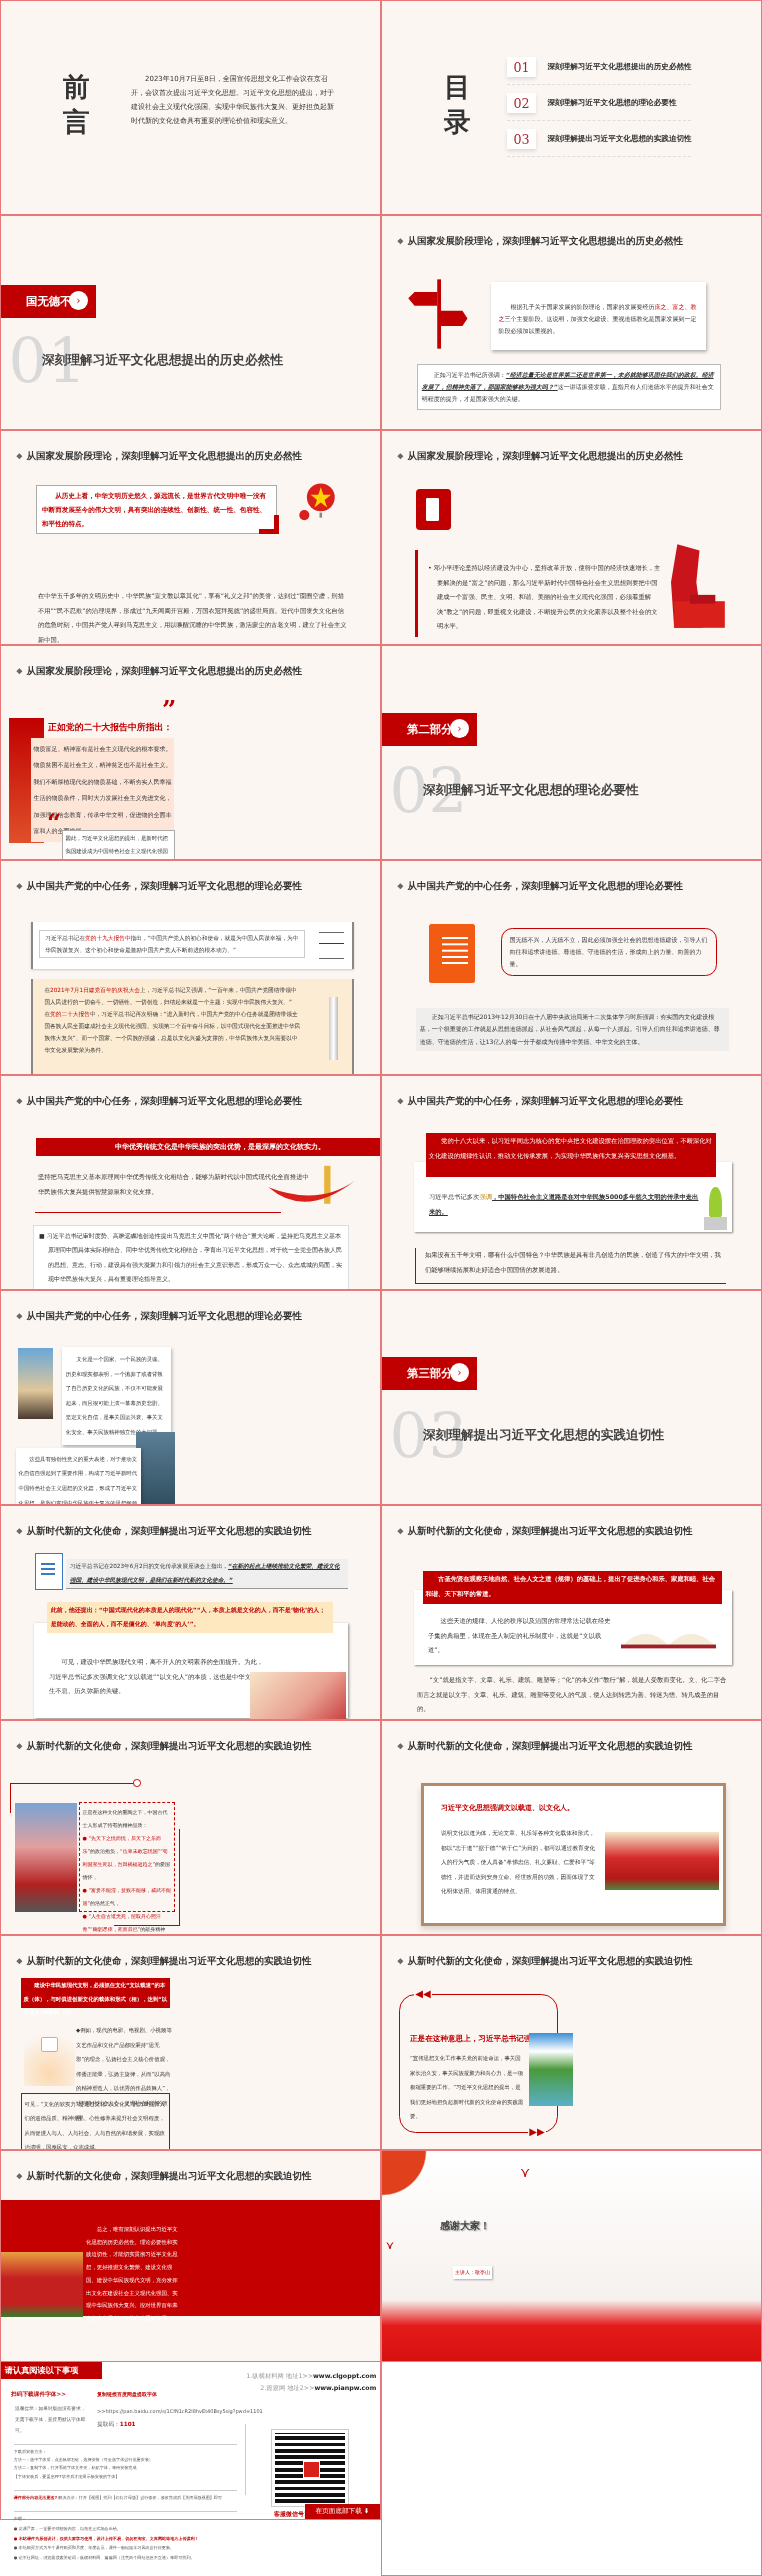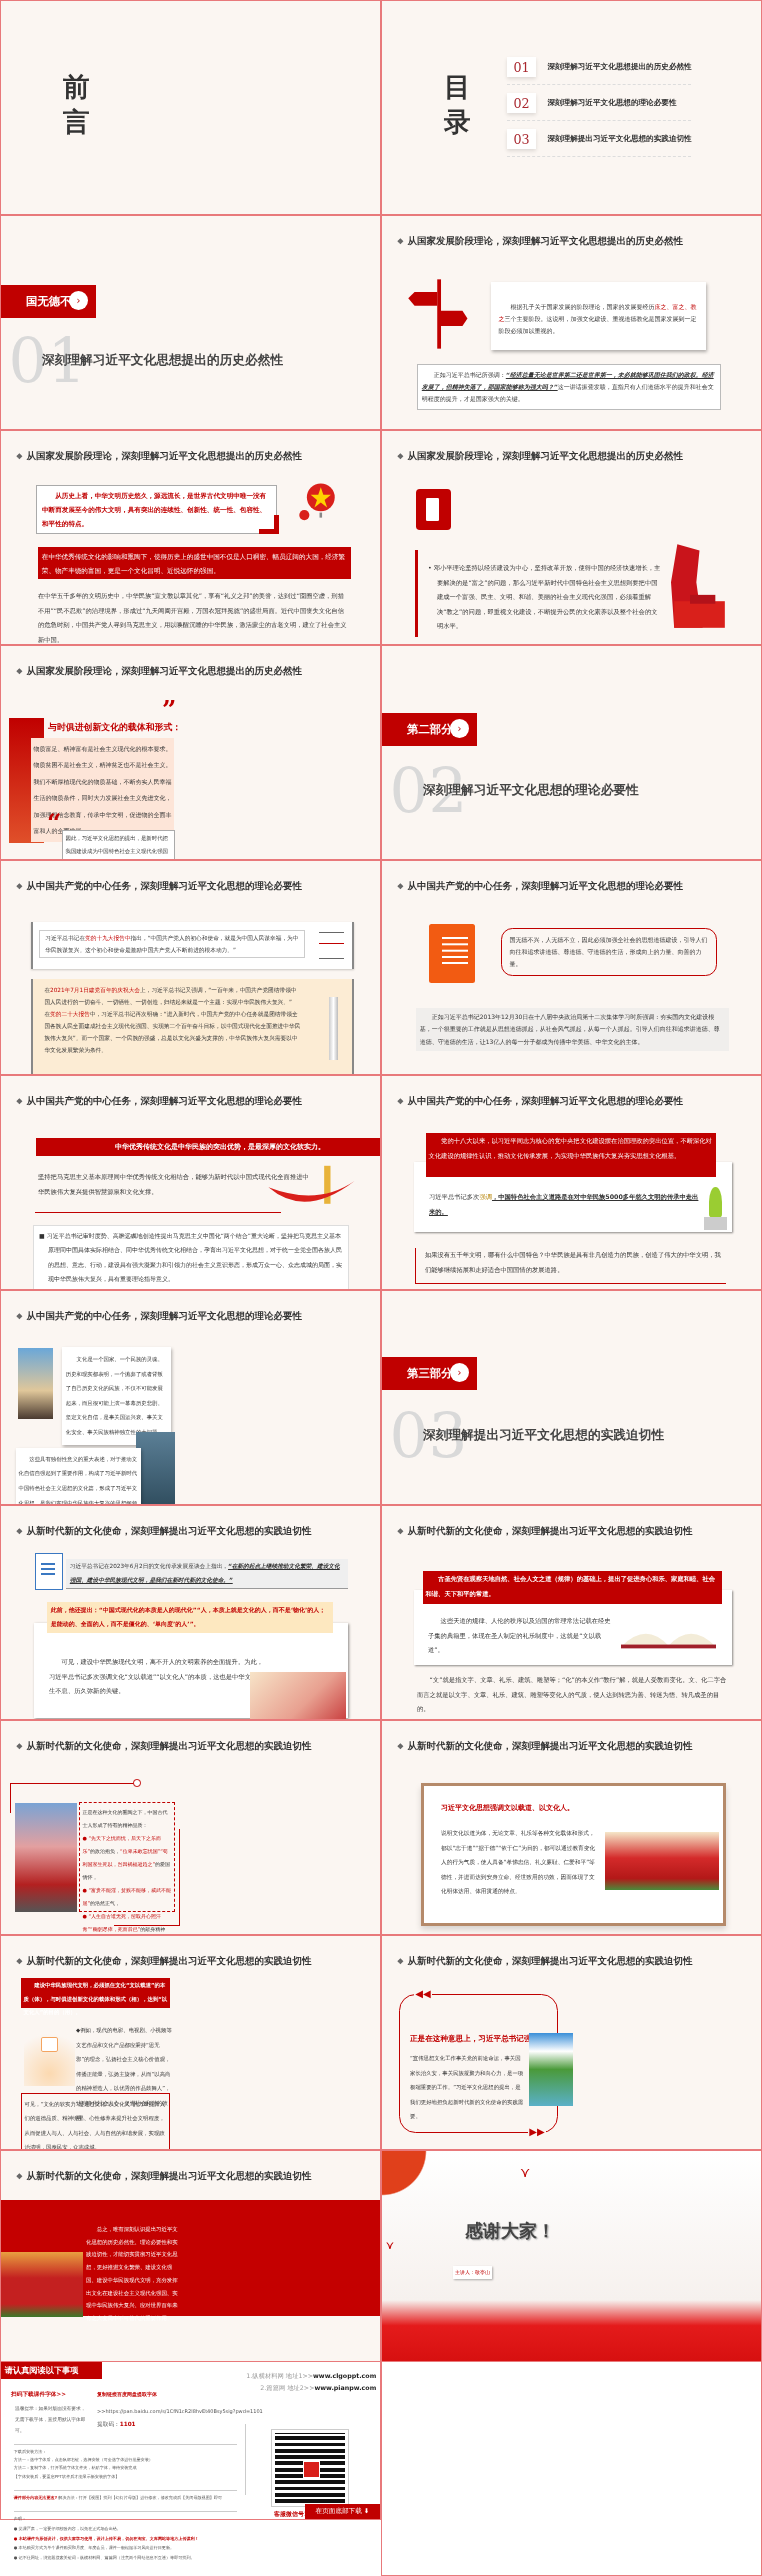--- a/index.html
+++ b/index.html
@@ -35,20 +35,21 @@
 </head>
 <body>
 
 <div class="grid">
 
   <div class="slide">
     <div class="bigv" style="left:62px;top:68px">
       <div>前</div>
       <div>言</div>
     </div>
+    <div class="box p ind" style="left:130px;top:71px;width:206px;font-size:7px;line-height:14px">2023年10月7日至8日，全国宣传思想文化工作会议在京召开，会议首次提出习近平文化思想。习近平文化思想的提出，对于建设社会主义现代化强国、实现中华民族伟大复兴、更好担负起新时代新的文化使命具有重要的理论价值和现实意义。</div>
   </div>
   <div class="slide">
     <div class="bigv" style="left:62px;top:68px">
       <div>目</div>
       <div>录</div>
     </div>
     <div class="toc-item" style="top:56px">
       <div class="toc-num">01</div>
       <div class="toc-lbl">深刻理解习近平文化思想提出的历史必然性</div>
     </div>
@@ -91,42 +92,41 @@
   <div class="slide">
     <div class="h"><span class="dia">❖</span><span>从国家发展阶段理论，深刻理解习近平文化思想提出的历史必然性</span></div>
     <div class="box p ind serif" style="left:35px;top:54px;width:241px;padding:2.5px 5px;border:0.6px solid #aaa;background:#fff;color:#c00000;font-weight:bold;font-size:6.6px;line-height:14px">从历史上看，中华文明历史悠久，源远流长，是世界古代文明中唯一没有中断而发展至今的伟大文明，具有突出的连续性、创新性、统一性、包容性、和平性的特点。</div>
     <div class="box" style="left:258px;top:84px;width:20px;height:19px;border-right:5px solid #c00000;border-bottom:5px solid #c00000"></div>
     <svg class="img" style="left:297px;top:51px" width="38" height="51" viewBox="0 0 60 80">
       <circle cx="36" cy="24" r="22" fill="#d9201b"></circle>
         <polygon points="36,8 40,20 52,20 42,28 46,40 36,32 26,40 30,28 20,20 32,20" fill="#ffd200"></polygon>
       <circle cx="10" cy="52" r="8" fill="#d9201b"></circle>
         <rect x="34" y="48" width="4" height="8" fill="#888"></rect>
     </svg>
-    <div class="box rb" style="left:37px;top:116px;width:313px;height:32px;padding:2.5px 3.8px;font-size:6.6px;line-height:14px">在中华优秀传统文化的影响和熏陶下，使得历史上的盛世中国不仅是人口稠密、幅员辽阔的大国，经济繁荣、物产丰饶的富国，更是一个文化昌明、近悦远怀的强国。</div>
     <div class="box p" style="left:37px;top:158px;width:310px;font-size:6.3px;line-height:14.6px">在中华五千多年的文明历史中，中华民族“宣文教以章其化”，享有“礼义之邦”的美誉，达到过“囹圄空虚，刑措不用”“民不忍欺”的治理境界，形成过“九天阊阖开宫殿，万国衣冠拜冕旒”的盛世局面。近代中国丧失文化自信的危急时刻，中国共产党人寻到马克思主义，用以唤醒沉睡的中华民族，激活蒙尘的古老文明，建立了社会主义新中国。</div>
   </div>
   <div class="slide">
     <div class="h"><span class="dia">❖</span><span>从国家发展阶段理论，深刻理解习近平文化思想提出的历史必然性</span></div>
     <div class="box" style="left:34px;top:58px;width:35px;height:41px;background:#c00000;border-radius:3.8px">
       <div style="position:absolute;left:10px;top:8.9px;width:12.7px;height:23px;background:#fff;border-radius:1.3px"></div>
     </div>
     <div class="box" style="left:33px;top:119px;width:2.5px;height:87px;background:#c00000"></div>
     <div class="box p" style="left:46px;top:130px;width:234px;font-size:6.3px;line-height:14.6px;padding-left:8.9px;text-indent:-8.9px">• <span>邓小平理论坚持以经济建设为中心，坚持改革开放，使得中国的经济快速增长，主要解决的是“富之”的问题，那么习近平新时代中国特色社会主义思想则要把中国建成一个富强、民主、文明、和谐、美丽的社会主义现代化强国，必须着重解决“教之”的问题，即重视文化建设，不断提升公民的文化素养以及整个社会的文明水平。</span></div>
     <svg class="img" style="left:289px;top:113px" width="57" height="84" viewBox="0 0 90 132">
       <polygon points="10,0 45,10 40,60 50,132 5,132 0,60" fill="#c9141b"></polygon>
       <rect x="5" y="90" width="80" height="42" fill="#d9201b"></rect>
         <rect x="30" y="80" width="40" height="14" fill="#b3121a"></rect>
     </svg>
   </div>
 
   <div class="slide">
     <div class="h"><span class="dia">❖</span><span>从国家发展阶段理论，深刻理解习近平文化思想提出的历史必然性</span></div>
     <div class="box" style="left:7.6px;top:72px;width:35px;height:125px;background:linear-gradient(#c00000,#e0502a)"></div>
     <div class="box serif" style="left:161px;top:49px;font-size:25px;color:#c00000;font-weight:bold">”</div>
-    <div class="box serif red" style="left:47px;top:75px;font-size:8.9px;font-weight:bold">与时俱进创新文化的载体和形式：</div>
+    <div class="box serif red" style="left:47px;top:75px;font-size:8.9px;font-weight:bold">正如党的二十大报告中所指出：</div>
     <div class="box p sm" style="left:30px;top:92px;width:143px;padding:2.5px;background:#fde5d8;line-height:16.5px">物质富足、精神富有是社会主义现代化的根本要求。物质贫困不是社会主义，精神贫乏也不是社会主义。我们不断厚植现代化的物质基础，不断夯实人民幸福生活的物质条件，同时大力发展社会主义先进文化，加强理想信念教育，传承中华文明，促进物的全面丰富和人的全面发展。</div>
     <div class="box serif" style="left:46px;top:162px;font-size:25px;color:#c00000;font-weight:bold">“</div>
     <div class="box p sm" style="left:61px;top:184px;width:113px;background:#fff;border:0.6px solid #aaa;padding:1.3px 2.5px;font-size:5.4px;line-height:12.7px">因此，习近平文化思想的提出，是新时代把我国建设成为中国特色社会主义现代化强国的历史必然要求。</div>
   </div>
   <div class="slide">
     <div class="part-bar" style="top:67px">
       <span>第二部分</span>
       <div class="part-chev">›</div>
     </div>
     <div class="part-num">02</div>
@@ -270,21 +270,21 @@
   </div>
 
   <div class="slide">
     <div class="h"><span class="dia">❖</span><span>从新时代新的文化使命，深刻理解提出习近平文化思想的实践迫切性</span></div>
     <div class="box rb" style="left:0;top:49px;width:381px;height:116px;background:#c40000"></div>
     <div class="box" style="left:0;top:101px;width:82px;height:65px;background:linear-gradient(#e8a040,#c42020 40%,#c42020 80%,#3a7a2a)"></div>
     <div class="box ind" style="left:85px;top:72px;width:96px;color:#fff;font-size:5.4px;line-height:12.7px">总之，唯有深刻认识提出习近平文化思想的历史必然性、理论必要性和实践迫切性，才能切实贯彻习近平文化思想，更好推进文化繁荣、建设文化强国、建设中华民族现代文明，充分发挥出文化在建设社会主义现代化强国、实现中华民族伟大复兴、应对世界百年未有之大变局中不可替代的重要作用。</div>
   </div>
   <div class="slide" style="background:linear-gradient(180deg,#fff 0%,#f6f1ee 70%,#e41b1b 82%,#d60f0f 100%)">
     <div class="box" style="left:0;top:0;width:51px;height:51px;background:radial-gradient(circle at 0 0,#e0401b 60%,transparent 62%)"></div>
-    <div class="box serif" style="left:83px;top:68px;font-size:18px;font-weight:bold;color:#444;text-shadow:1.3px 1.3px 1.3px #aaa">感谢大家！</div>
+    <div class="box serif" style="left:58px;top:68px;font-size:10px;font-weight:bold;color:#444;text-shadow:1.3px 1.3px 1.3px #aaa">感谢大家！</div>
     <div class="box red" style="left:71px;top:115px;width:39px;height:12.7px;background:#fff;box-shadow:0.6px 1.3px 1.9px rgba(0,0,0,.3);font-size:5px;text-align:center;line-height:12.7px">主讲人：敬亭山</div>
     <div class="box red" style="left:138px;top:12.7px;font-size:14px">⋎</div>
     <div class="box red" style="left:3.8px;top:87px;font-size:11.4px">⋎</div>
   </div>
 </div>
 
 <div class="notice">
   <div class="box" style="left:0;top:0;width:101px;height:16.5px;background:#c00000;color:#fff;font-size:8.2px;font-weight:bold;line-height:16.5px;padding-left:3.8px">请认真阅读以下事项</div>
   <div class="box" style="right:3.8px;top:10px;font-size:6.3px;color:#999;text-align:right"><span>1.纵横材料网 地址1&gt;&gt;</span><b style="color:#222">www.clgoppt.com</b></div>
   <div class="box" style="right:3.8px;top:21.5px;font-size:6.3px;color:#999;text-align:right"><span>2.篇篇网 地址2&gt;&gt;</span><b style="color:#222">www.pianpw.com</b></div>

